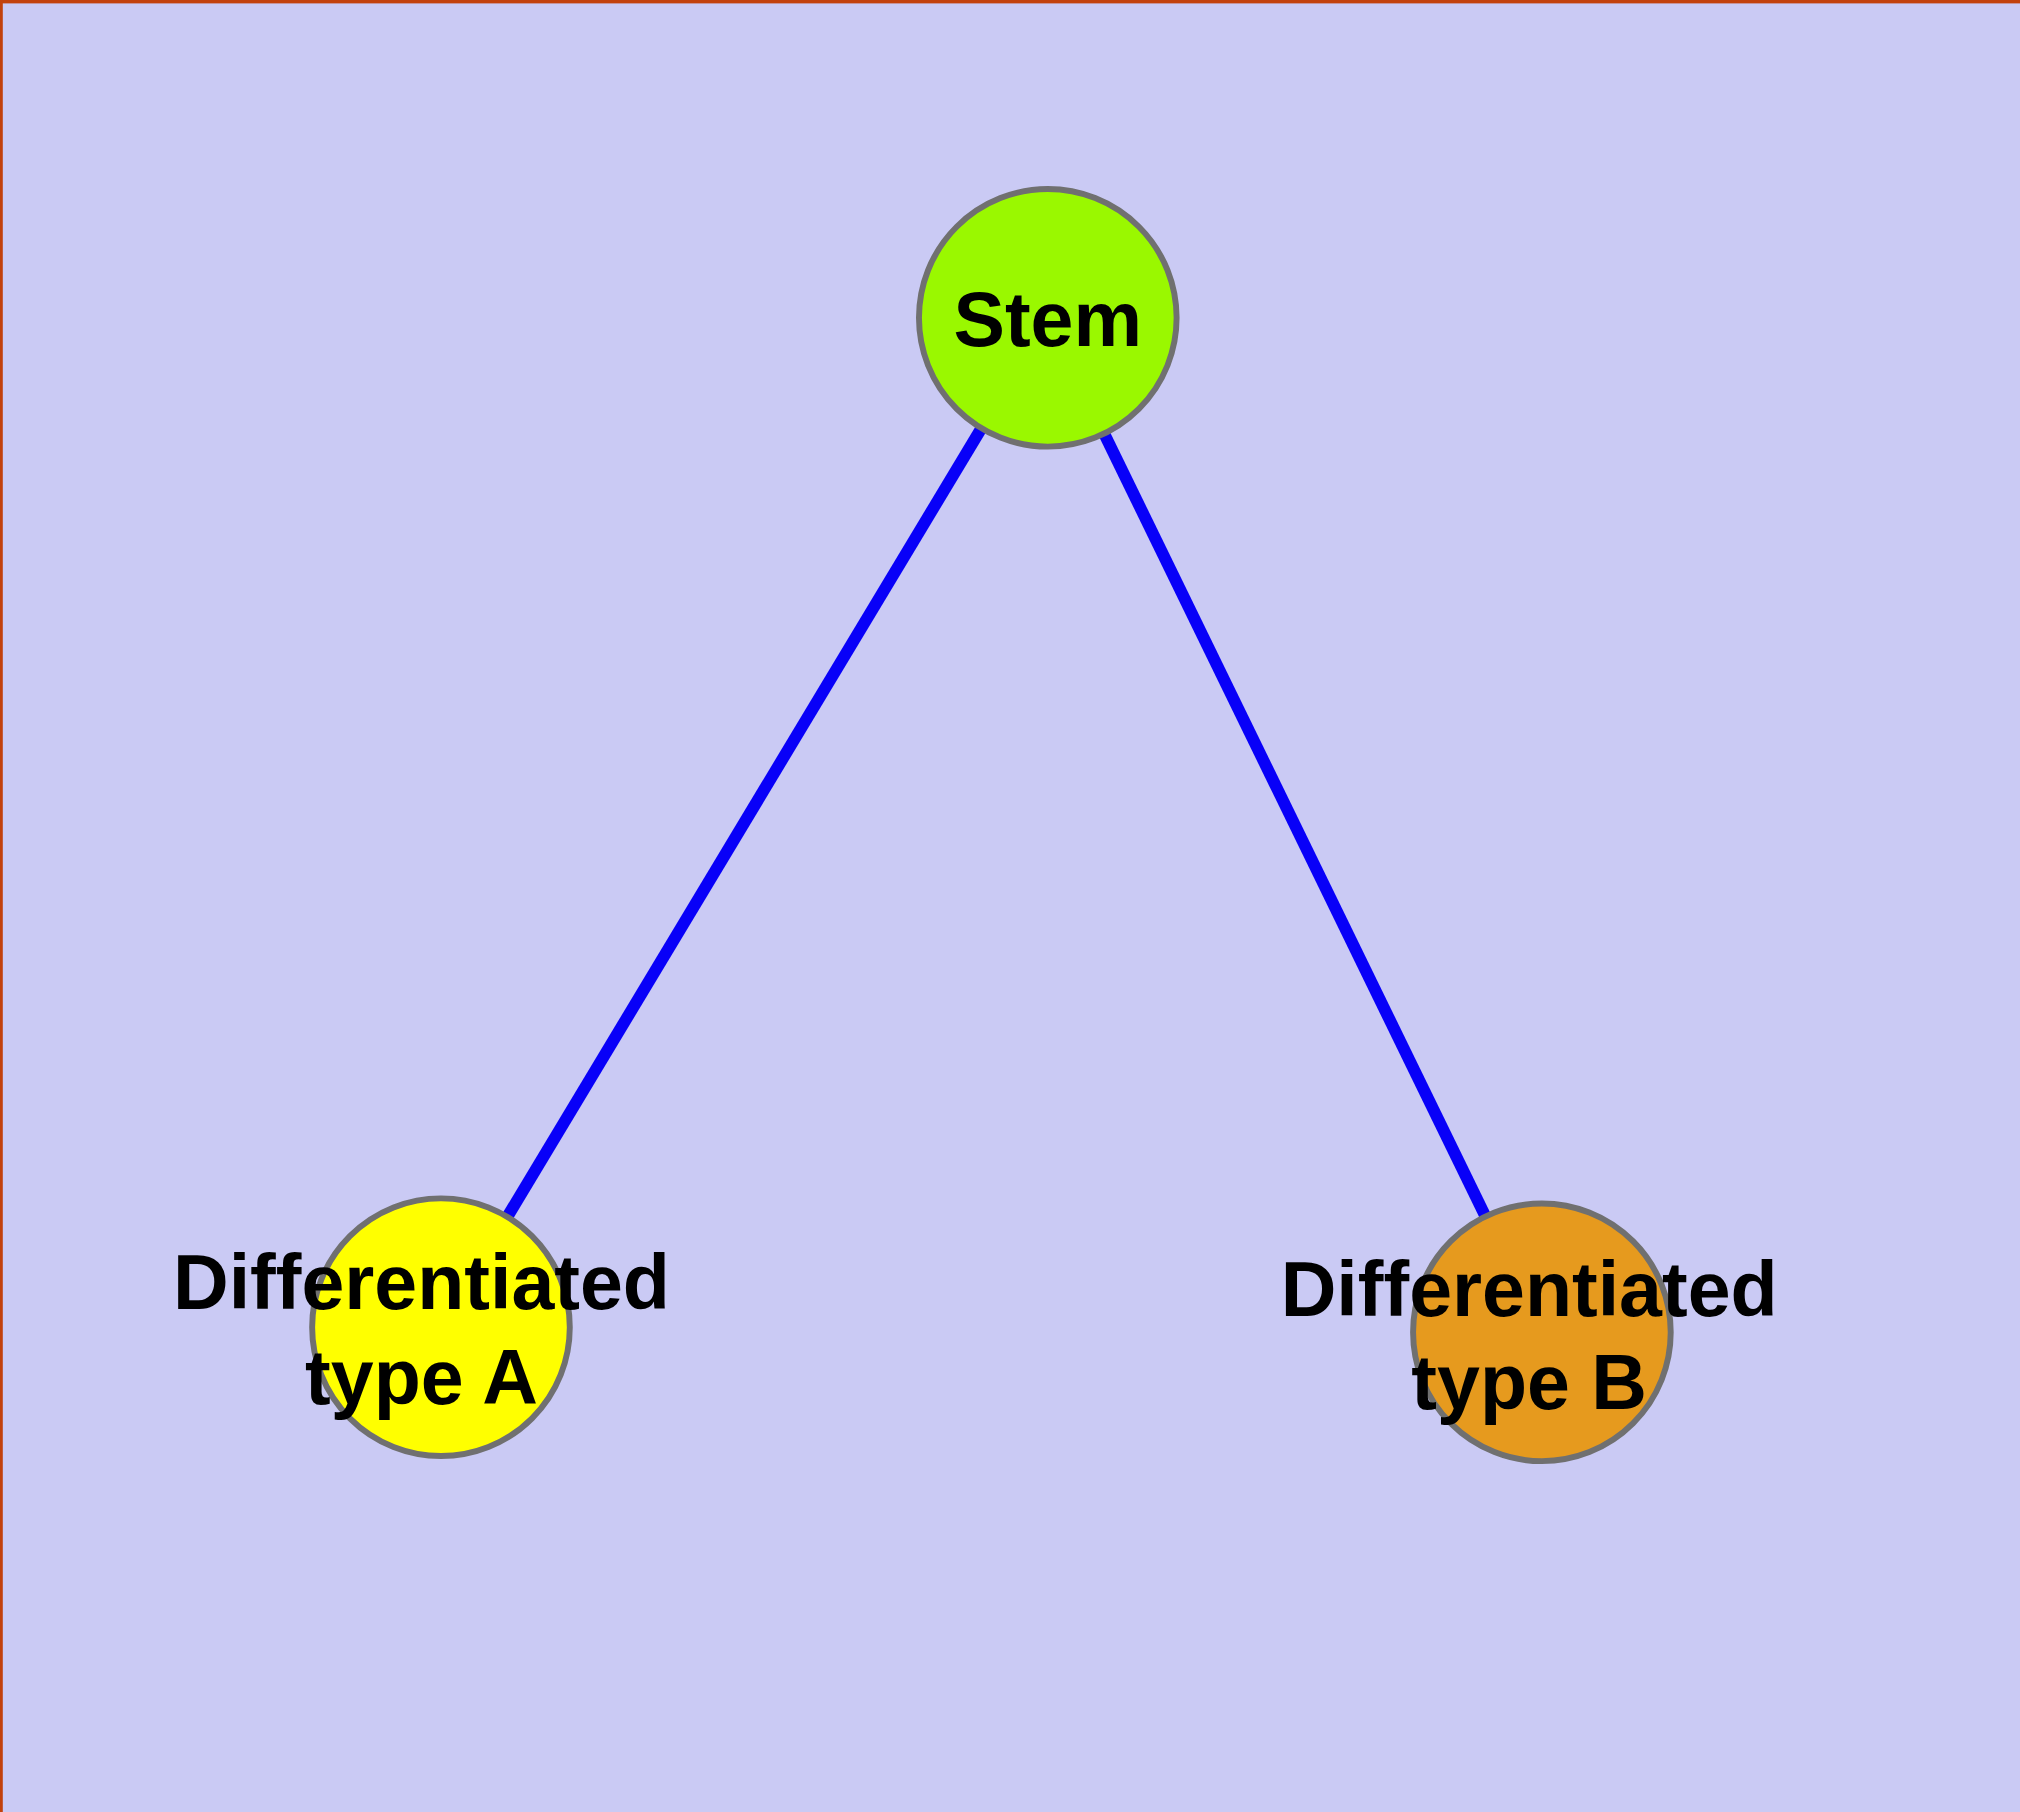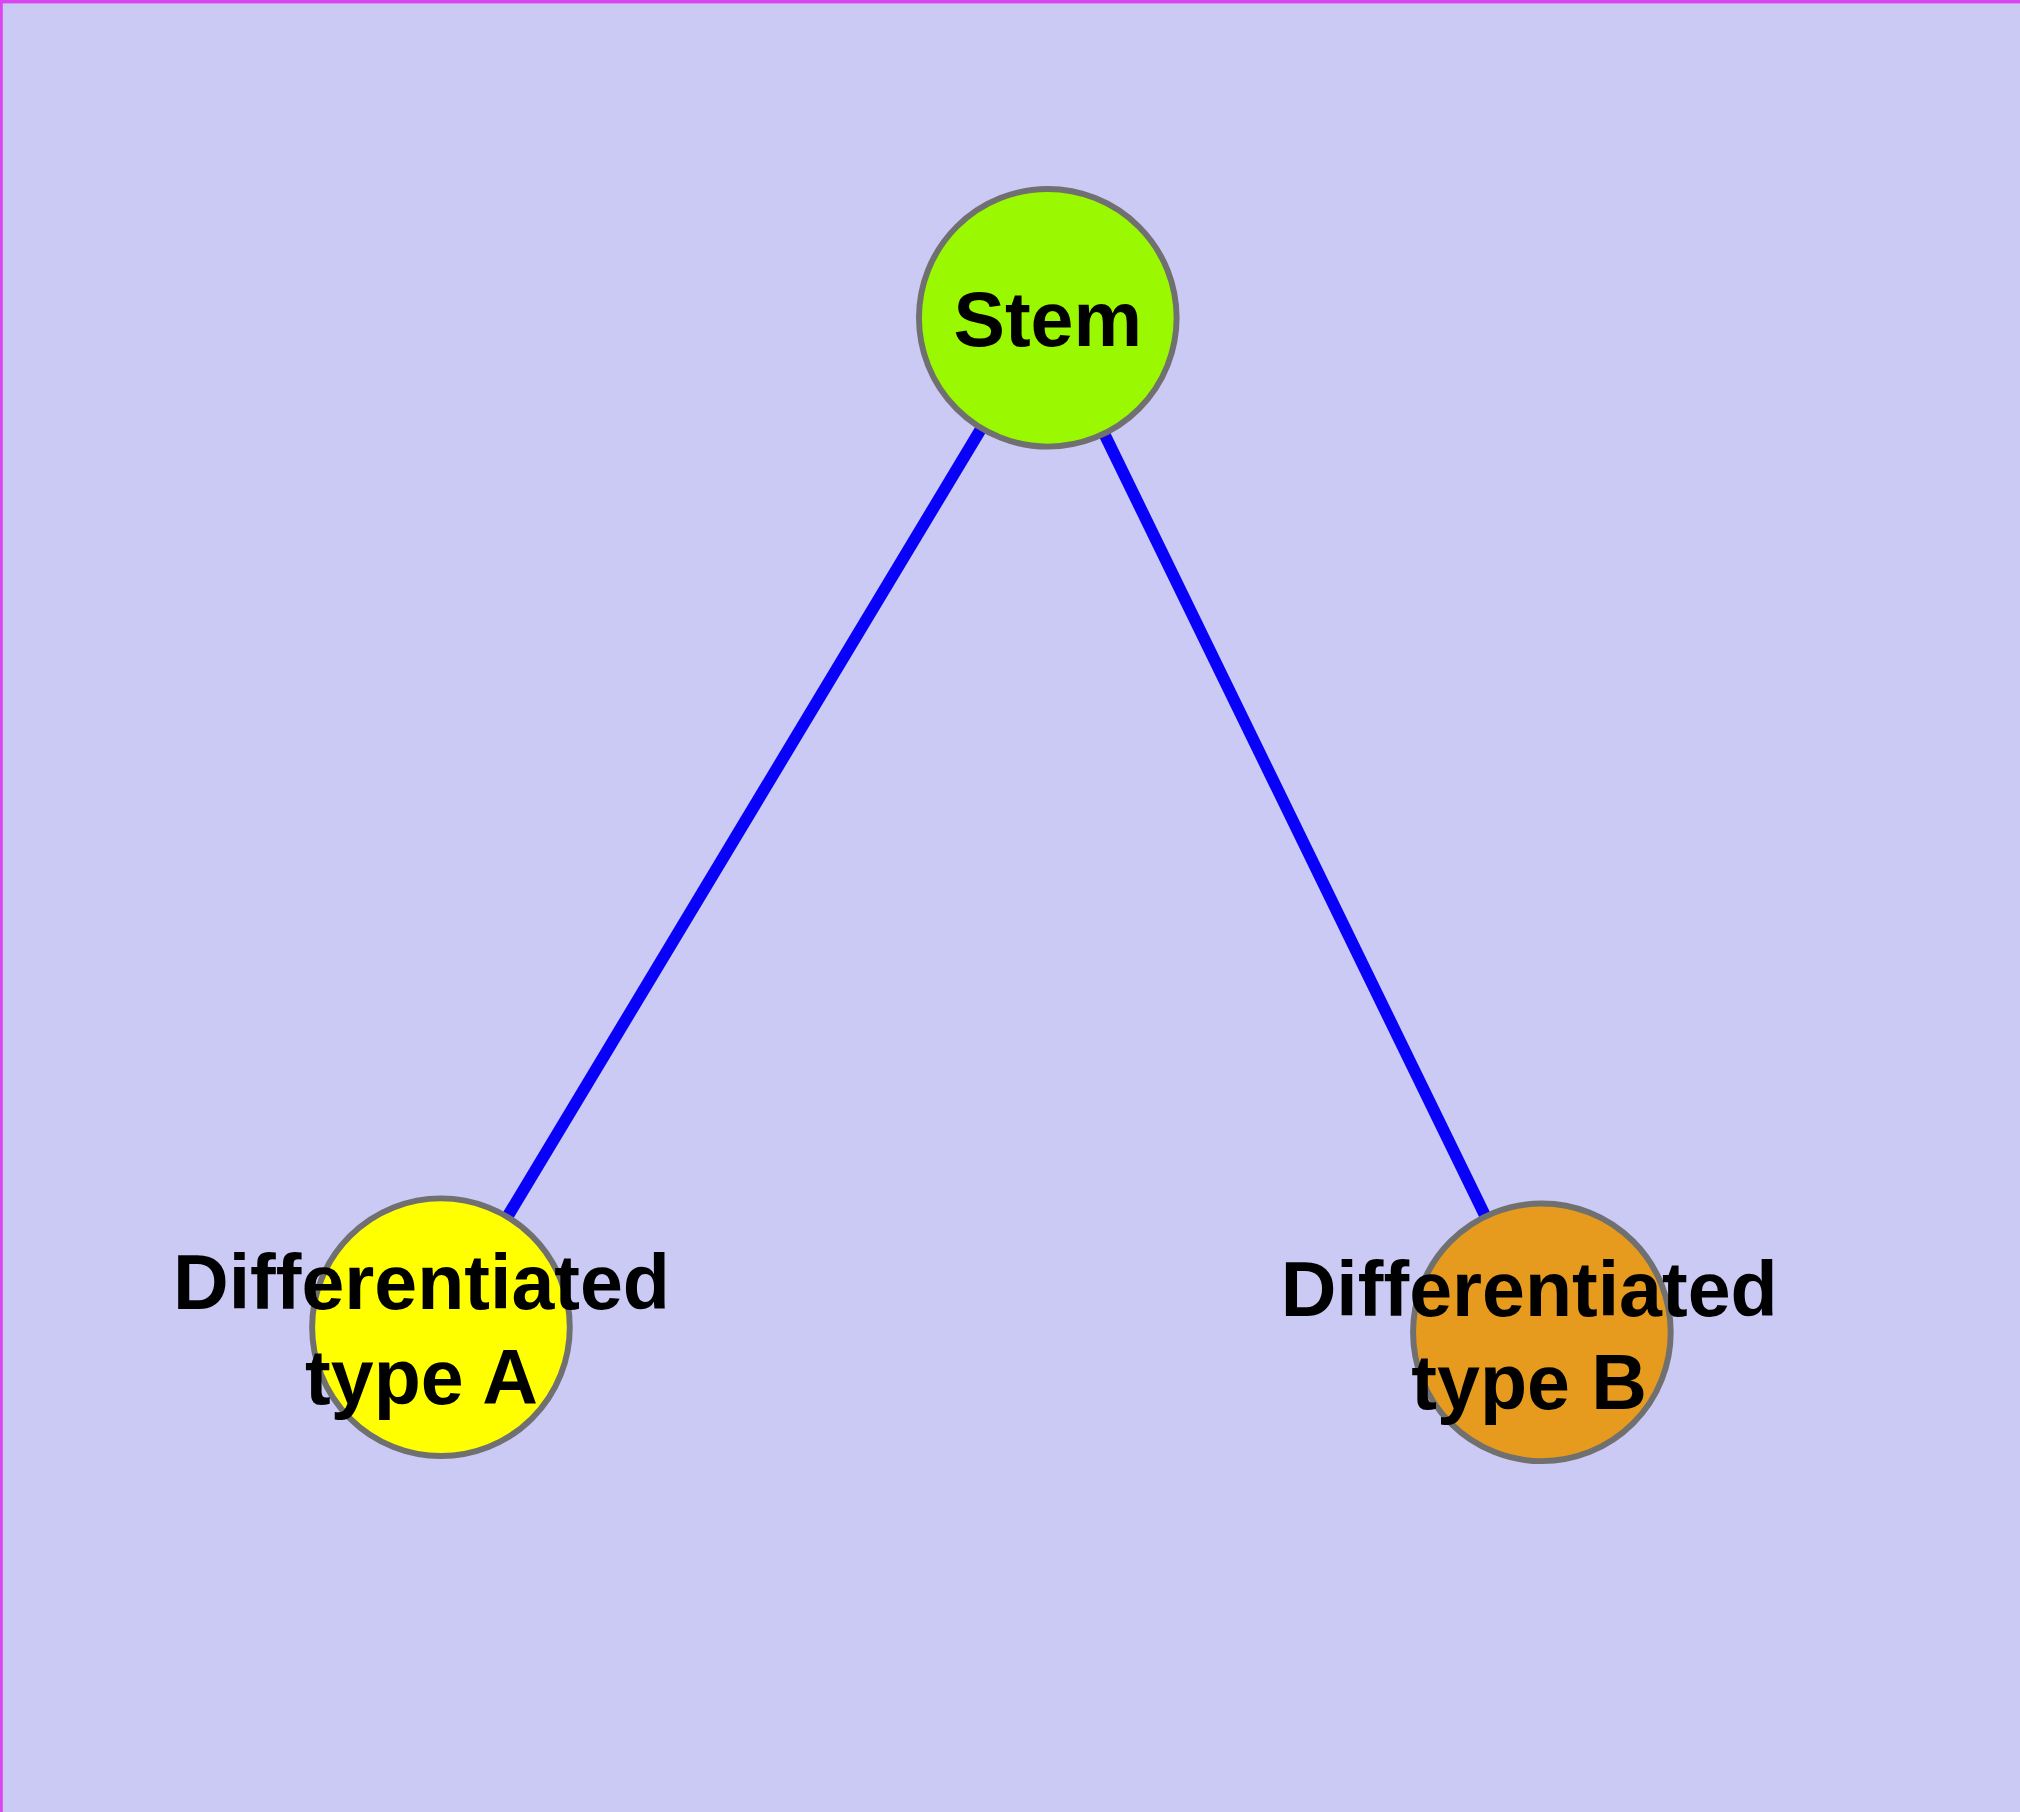--- a/index.html
+++ b/index.html
@@ -4,21 +4,21 @@
 <style>
   html, body {
     margin: 0;
     padding: 0;
     background: #FFFFFF;
   }
   #figure-root {
     position: relative;
     width: 2021px;
     height: 1812px;
-    background: #d946ef;
+    background: #c2410c;
     overflow: hidden;
     font-family: "Liberation Sans", sans-serif;
   }
   svg {
     display: block;
     width: 2021px;
     height: 1812px;
   }
   .edge {
     fill: none;

